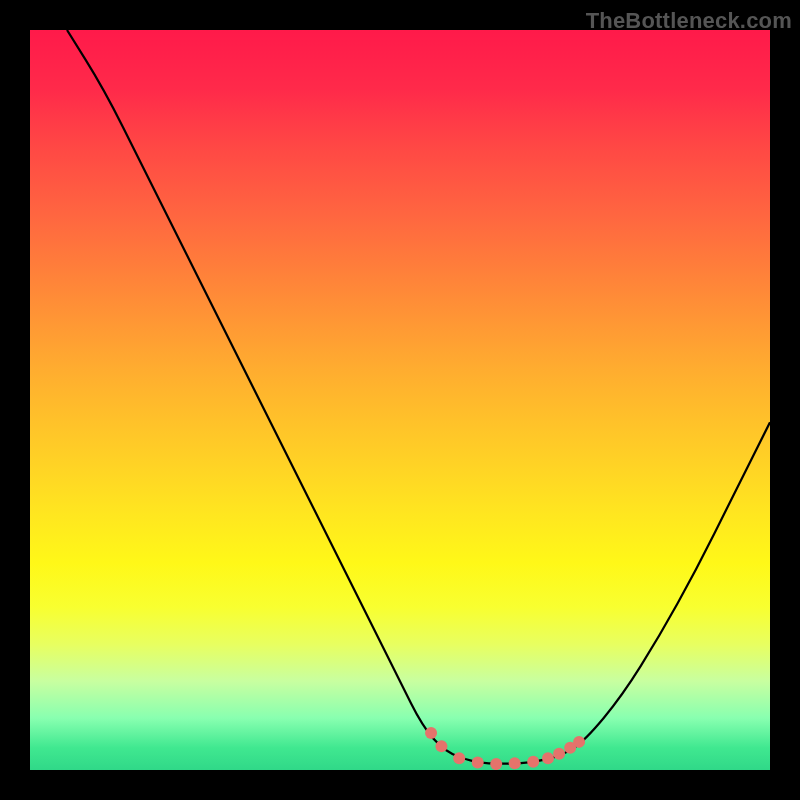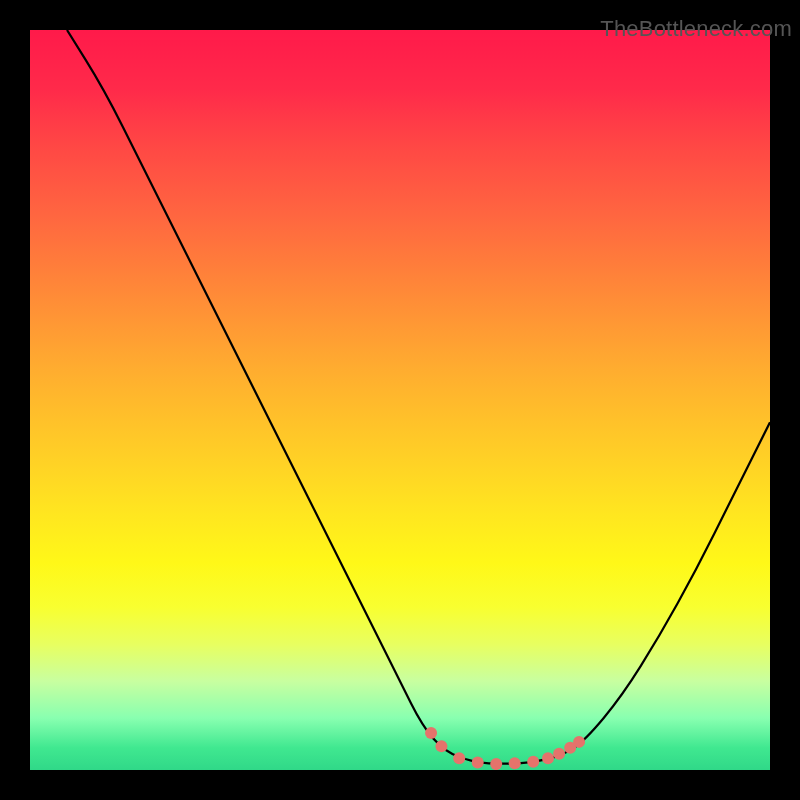--- a/index.html
+++ b/index.html
@@ -38,24 +38,24 @@
       #fff818 72%,
       #f8ff30 78%,
       #e8ff60 83%,
       #c8ffa0 88%,
       #88ffb0 93%,
       #40e890 97%,
       #30d888 100%);
   }
   .watermark {
     position: absolute;
-    top: 16px;
+    top: 8px;
     right: 8px;
     font-size: 22px;
-    font-weight: normal;
+    font-weight: bold;
     color: #555;
     letter-spacing: 0.2px;
   }
   svg.overlay {
     position: absolute;
     top: 30px;
     left: 30px;
     width: 740px;
     height: 740px;
   }

